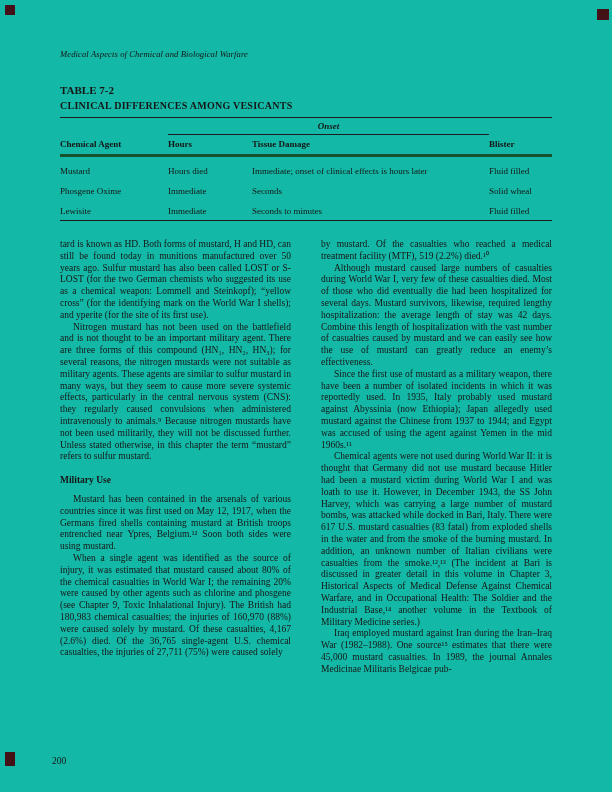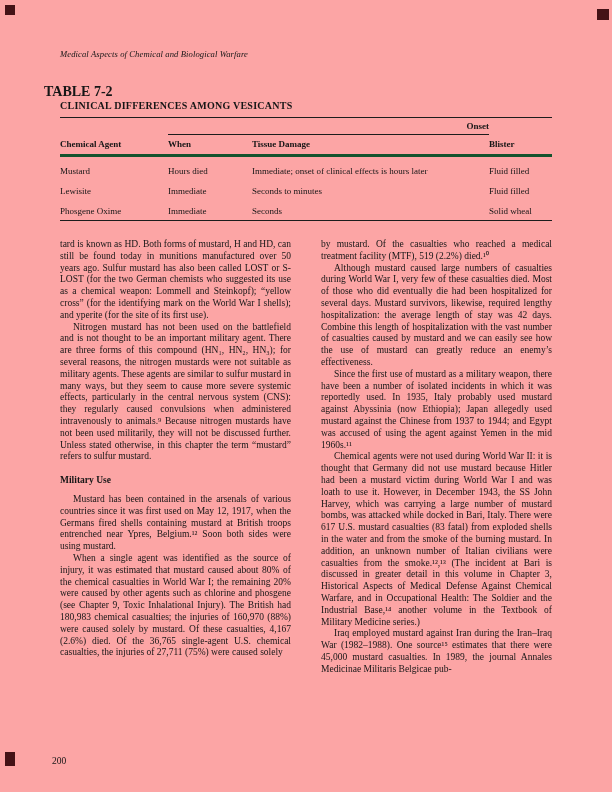--- a/index.html
+++ b/index.html
@@ -1,54 +1,55 @@
 <!DOCTYPE html>
 <html><head>
 <meta charset="utf-8">
 <style>
   * { box-sizing: border-box; }
   html, body { margin: 0; padding: 0; background: #ffffff; }
   .page {
     position: relative;
     width: 612px;
     height: 792px;
-    background: #fca5a5;
+    background: #14b8a6;
     font-family: "Liberation Serif", serif;
     color: #161616;
     overflow: hidden;
   }
   .corner-mark { position: absolute; background: #441216; }
   .mark-tl { left: 5px;  top: 5px;   width: 10px; height: 10px; }
   .mark-tr { right: 3px; top: 9px;   width: 12px; height: 11px; }
   .mark-bl { left: 5px;  top: 752px; width: 10px; height: 14px; }
 
   .running-head {
     position: absolute; left: 60px; top: 49px;
     font-style: italic; font-size: 8.6px; letter-spacing: 0.1px;
   }
   .table-label {
-    position: absolute; left: 44px; top: 84px;
-    font-weight: bold; font-size: 14px;
+    position: absolute; left: 60px; top: 84px;
+    font-weight: bold; font-size: 11px;
   }
   .table-title {
     position: absolute; left: 60px; top: 100px;
     font-weight: bold; font-size: 10px; letter-spacing: 0.25px;
   }
 
   .vtable {
     position: absolute; left: 60px; top: 117px; width: 492px;
     border-collapse: collapse; font-size: 9px;
     border-top: 1.6px solid #1c1c1c;
     border-bottom: 1.2px solid #1c1c1c;
   }
   .vtable td, .vtable th { vertical-align: top; }
   .onset-cell {
-    text-align: right; font-weight: bold;
+    text-align: center; font-weight: bold;
     border-bottom: 1px solid #1c1c1c;
     padding: 3px 0 3px;
+    font-style: italic;
   }
   .onset-row td { padding: 3px 0 3px; }
   .cols-row th {
     text-align: left; font-weight: bold;
     border-bottom: 3px solid #14532d;
     padding: 4px 6px 5px 0;
     font-size: 9px;
   }
   .vtable tbody td { padding: 6px 6px 4px 0; }
   .vtable tbody tr:first-child td { padding-top: 9px; }
@@ -95,43 +96,43 @@
       <col style="width:63px">
     </colgroup>
     <thead>
       <tr class="onset-row">
         <td></td>
         <td colspan="2" class="onset-cell">Onset</td>
         <td></td>
       </tr>
       <tr class="cols-row">
         <th>Chemical Agent</th>
-        <th>When</th>
+        <th>Hours</th>
         <th>Tissue Damage</th>
         <th>Blister</th>
       </tr>
     </thead>
     <tbody>
       <tr>
         <td>Mustard</td>
         <td>Hours died</td>
         <td>Immediate; onset of clinical effects is hours later</td>
         <td>Fluid filled</td>
       </tr>
       <tr>
+        <td>Phosgene Oxime</td>
+        <td>Immediate</td>
+        <td>Seconds</td>
+        <td>Solid wheal</td>
+      </tr>
+      <tr>
         <td>Lewisite</td>
         <td>Immediate</td>
         <td>Seconds to minutes</td>
         <td>Fluid filled</td>
-      </tr>
-      <tr>
-        <td>Phosgene Oxime</td>
-        <td>Immediate</td>
-        <td>Seconds</td>
-        <td>Solid wheal</td>
       </tr>
     </tbody>
   </table>
 
   <div class="body-columns">
     <div class="col">
       <p>tard is known as HD. Both forms of mustard, H and HD, can still be found today in munitions manufactured over 50 years ago. Sulfur mustard has also been called LOST or S-LOST (for the two German chemists who suggested its use as a chemical weapon: Lommell and Steinkopf); “yellow cross” (for the identifying mark on the World War I shells); and yperite (for the site of its first use).</p>
       <p class="indent">Nitrogen mustard has not been used on the battlefield and is not thought to be an important military agent. There are three forms of this compound (HN₁, HN₂, HN₃); for several reasons, the nitrogen mustards were not suitable as military agents. These agents are similar to sulfur mustard in many ways, but they seem to cause more severe systemic effects, particularly in the central nervous system (CNS): they regularly caused convulsions when administered intravenously to animals.⁹ Because nitrogen mustards have not been used militarily, they will not be discussed further. Unless stated otherwise, in this chapter the term “mustard” refers to sulfur mustard.</p>
       <div class="mil-heading">Military Use</div>
       <p class="indent">Mustard has been contained in the arsenals of various countries since it was first used on May 12, 1917, when the Germans fired shells containing mustard at British troops entrenched near Ypres, Belgium.¹² Soon both sides were using mustard.</p>

